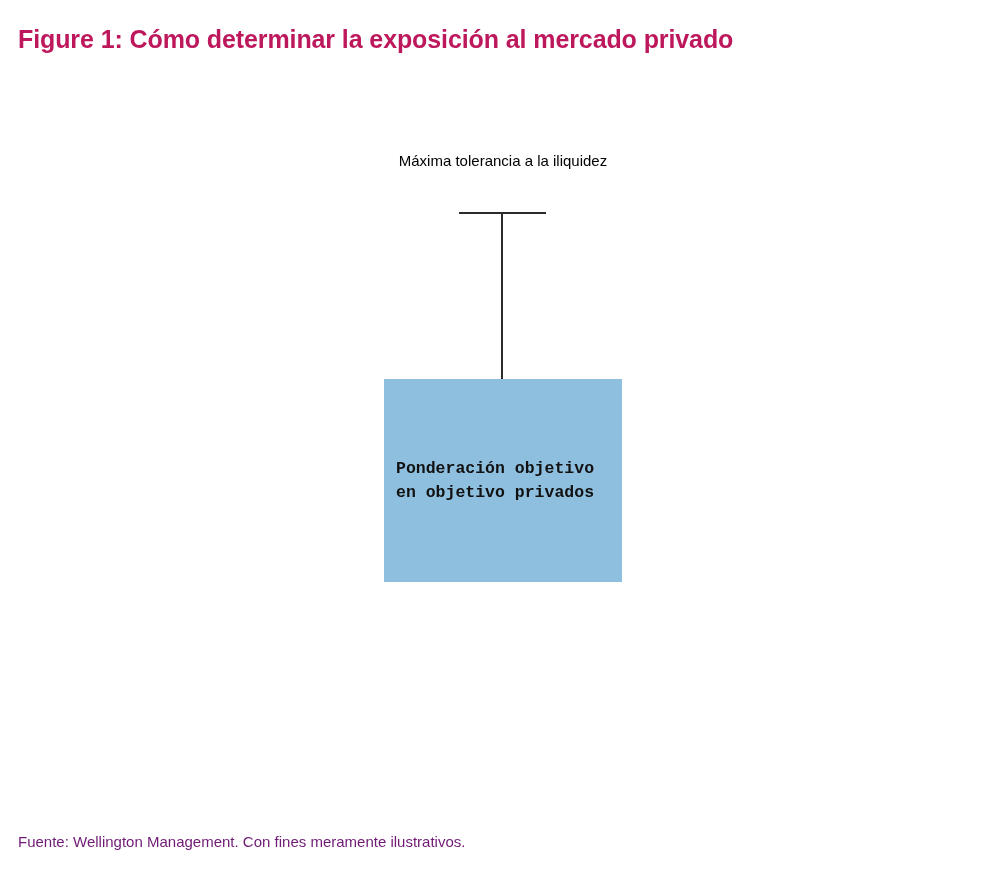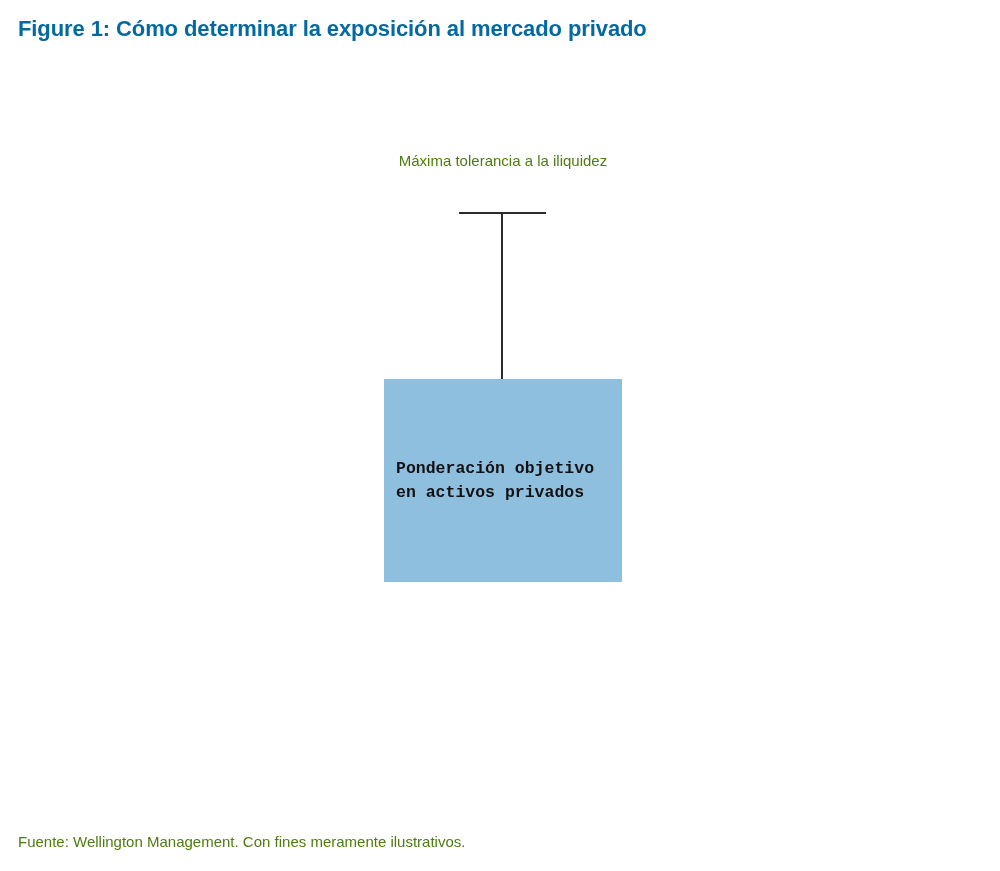--- a/index.html
+++ b/index.html
@@ -18,24 +18,24 @@
   .figure-root {
     position: absolute;
     inset: 0;
     background: #ffffff;
   }
 
   
   .figure-title {
     position: absolute;
     left: 18px;
-    top: 16px;
-    font-size: 22px;
+    top: 25px;
+    font-size: 25px;
     font-weight: bold;
-    color: #0369a1;
+    color: #be185d;
     letter-spacing: -0.1px;
     white-space: nowrap;
   }
 
   
   .diagram-canvas {
     position: absolute;
     left: 0;
     top: 0;
     width: 1000px;
@@ -44,21 +44,21 @@
 
   
   .tolerance-label {
     position: absolute;
     left: 383px;
     top: 150px;
     width: 240px;
     text-align: center;
     font-size: 15px;
     line-height: 21px;
-    color: #4d7c0f;
+    color: #000000;
   }
   .tolerance-label .label-line {
     display: block;
     white-space: nowrap;
   }
 
   
   .tolerance-bar {
     position: absolute;
     left: 459px;
@@ -103,21 +103,21 @@
     display: block;
     white-space: nowrap;
   }
 
   
   .figure-source {
     position: absolute;
     left: 18px;
     top: 833px;
     font-size: 15px;
-    color: #4d7c0f;
+    color: #701a75;
     white-space: nowrap;
   }
 </style>
 </head>
 <body>
 
 <div class="figure-root">
 
   <div class="figure-title">Figure 1: Cómo determinar la exposición al mercado privado</div>
 
@@ -127,21 +127,21 @@
       <span class="label-line">Máxima tolerancia a la iliquidez</span>
     </div>
 
     <div class="tolerance-bar"></div>
 
     <div class="connector-line"></div>
 
     <div class="allocation-box">
       <div class="allocation-box-text">
         <span class="box-line">Ponderación objetivo</span>
-        <span class="box-line">en activos privados</span>
+        <span class="box-line">en objetivo privados</span>
       </div>
     </div>
 
   </div>
 
   <div class="figure-source">Fuente: Wellington Management. Con fines meramente ilustrativos.</div>
 
 </div>
 
 </body></html>

